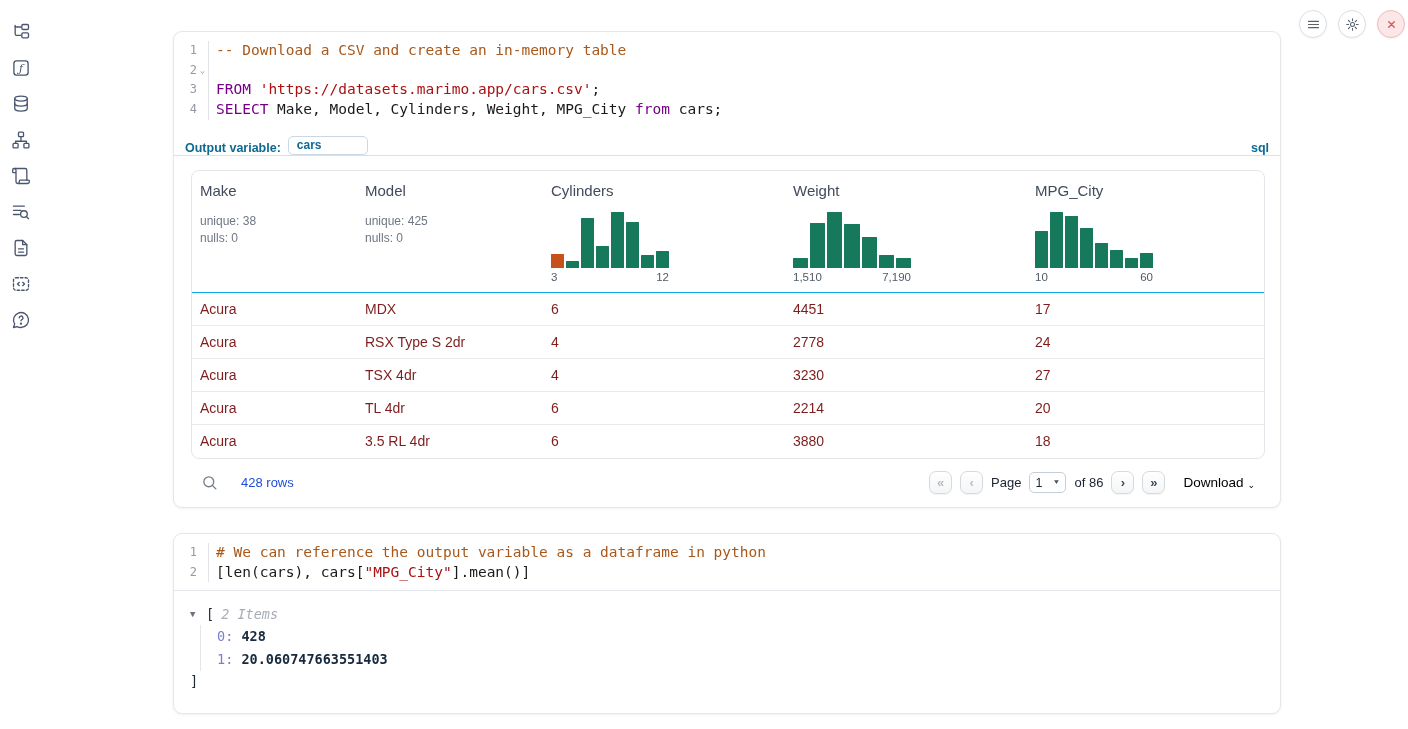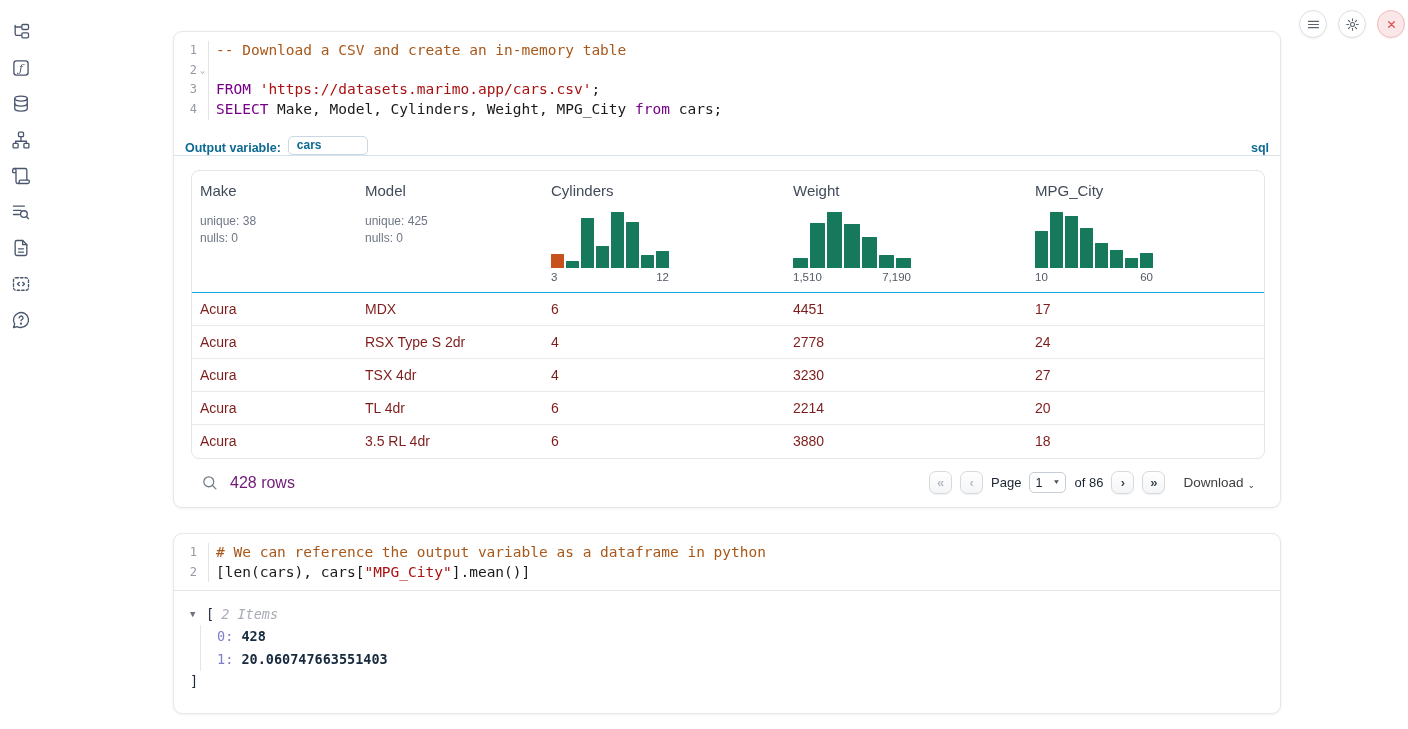--- a/index.html
+++ b/index.html
@@ -65,35 +65,35 @@
   .tr { display:grid; grid-template-columns:165px 186px 242px 242px 237px;
     height:33px; align-items:center; border-bottom:1px solid #e8eaee;
     font-size:14px; color:#7f1d1d; cursor:default; }
   .tr:last-child { border-bottom:none; }
   .td { padding-left:8px; }
 
   
   .tfooter { display:flex; align-items:center; height:40px; margin-top:4px; padding:0 8px; }
   .search-btn { width:20px; height:20px; display:flex; align-items:center; justify-content:center; cursor:pointer; }
   .search-btn svg { width:17px; height:17px; stroke:#737c89; fill:none; stroke-width:1.8; stroke-linecap:round; }
-  .row-count { margin-left:11px; font-size:16px; color:#701a75; }
+  .row-count { margin-left:22px; font-size:13px; color:#1d4ed8; }
   .pag { margin-left:auto; display:flex; align-items:center; gap:8px; }
   .pbtn { width:23px; height:23px; border:1px solid #d6dade; border-radius:7px;
     background:linear-gradient(#ffffff,#f4f5f7); box-shadow:0 1px 1px rgba(0,0,0,.05);
     display:flex; align-items:center; justify-content:center;
     font-size:13px; font-weight:bold; cursor:pointer; }
   .pbtn.off { color:#b6bcc5; }
   .pbtn.on  { color:#3e4754; }
   .pg-label { font-size:13px; color:#1a2330; }
   .pg-select { width:37px; height:21px; border:1px solid #c7cdd5; border-radius:5px;
     display:flex; align-items:center; justify-content:space-between; padding:0 5px;
     font-size:12.5px; color:#1a2330; cursor:pointer; background:#fff; }
   .pg-select .car { font-size:8px; color:#4a5360; }
   .download { margin-left:10px; display:flex; align-items:flex-end; gap:4px;
-    color:#404040; font-size:13.5px; cursor:pointer; }
+    color:#000000; font-size:13.5px; cursor:pointer; }
   .download .car { font-size:9px; }
 
   
   .out2 { padding:15px 16px 22px 16px; font-family:"DejaVu Sans Mono", monospace; font-size:13.5px; }
   .tree-head { display:flex; align-items:center; }
   .tree-car { width:11px; font-size:9px; color:#6b7280; cursor:pointer; }
   .bracket { color:#1f2937; margin-left:5px; }
   .items-note { margin-left:7px; font-style:italic; color:#a8adb5; }
   .tree-entries { margin-left:10px; margin-top:3px; border-left:1px solid #e4e6ea; padding-left:16px; }
   .tree-row { line-height:23px; }

